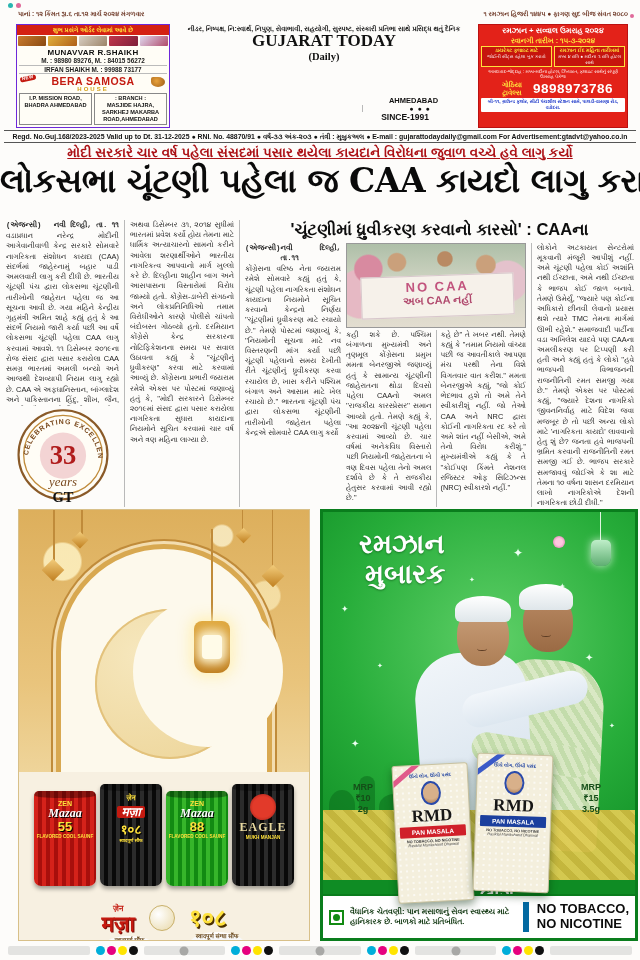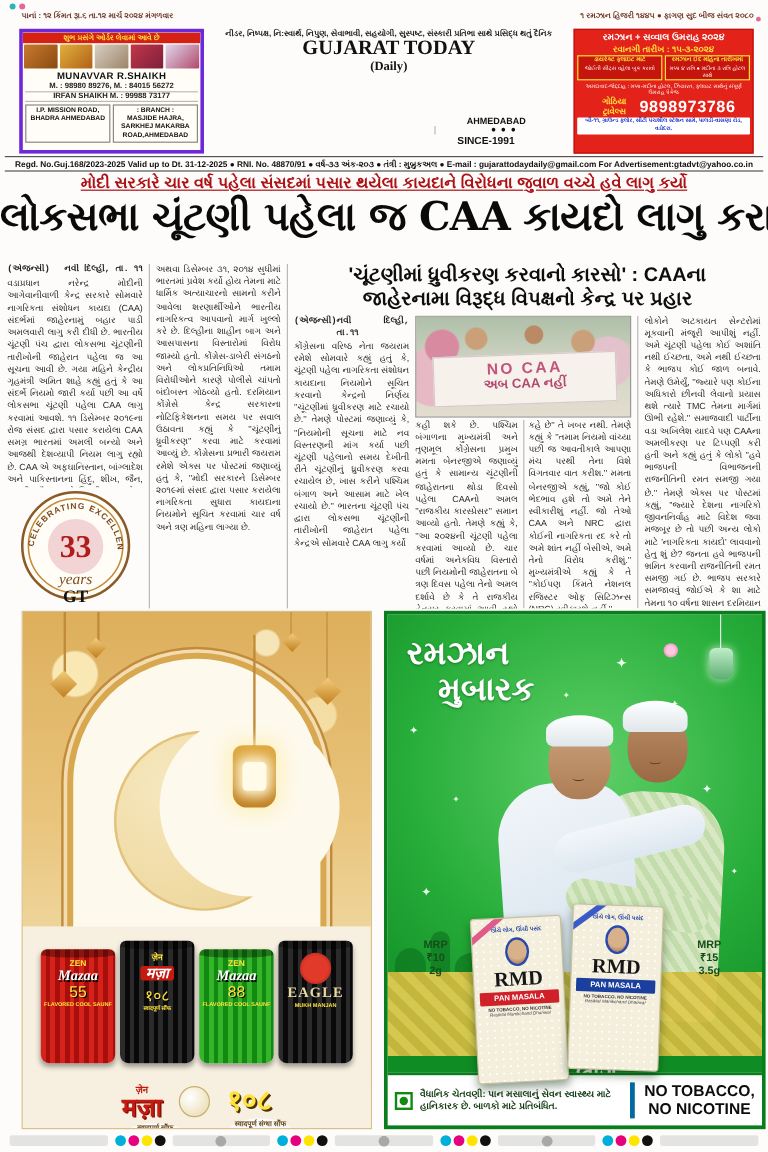--- a/index.html
+++ b/index.html
@@ -10,21 +10,21 @@
   
   .mark { position:absolute; border-radius:50%; }
 
   
   .top-meta { position:absolute; top:10px; left:18px; right:12px; display:flex; justify-content:space-between; font-size:6.5px; font-weight:bold; color:#6d3725; }
 
   
   .header { position:absolute; top:24px; left:16px; right:12px; height:104px; display:flex; gap:4px; }
 
   
-  .adL { width:154px; border:3px solid #6d28d9; background:#fffdf6; font-size:6px; text-align:center; overflow:hidden; display:flex; flex-direction:column; }
+  .adL { width:154px; border:1px solid #6d28d9; background:#fffdf6; font-size:6px; text-align:center; overflow:hidden; display:flex; flex-direction:column; }
   .adL-strip { background:#d42113; color:#ffe23c; font-weight:bold; font-size:6.3px; padding:1px 0; }
   .adL-food { height:22px; display:flex; }
   .adL-food span { flex:1; margin:1px; border-radius:1px; }
   .f1{background:linear-gradient(135deg,#c97b2e,#8a4a12);} .f2{background:linear-gradient(135deg,#e2b13c,#b06018);}
   .f3{background:linear-gradient(135deg,#d8cfc3,#9c8468);} .f4{background:linear-gradient(135deg,#c2374a,#7e1f3a);}
   .f5{background:linear-gradient(135deg,#e0d8ee,#b04a6a);}
   .adL-name { font-weight:bold; font-size:8px; letter-spacing:.3px; color:#111; margin-top:1px; }
   .adL-ph { font-weight:bold; font-size:6.4px; color:#222; }
   .adL-ph2 { font-weight:bold; font-size:6.4px; color:#222; border-top:1px solid #bbb; border-bottom:1px solid #bbb; margin:1px 2px; }
   .adL-brand { color:#c41a10; font-weight:bold; font-size:10.5px; letter-spacing:.4px; line-height:1; margin-top:1px; position:relative; }
@@ -122,39 +122,39 @@
   .rk-ar { font-size:10px; margin-top:1px; }
   .cans { position:absolute; left:0; right:0; top:258px; height:118px; display:flex; justify-content:center; align-items:flex-end; gap:4px; }
   .adRK .prod-bg { position:absolute; left:0; right:0; top:262px; bottom:0; background:#f7f0e1; }
   .can { position:relative; width:62px; height:95px; border-radius:5px 5px 7px 7px; text-align:center; color:#fff; overflow:hidden; box-shadow:0 3px 4px rgba(0,0,0,.35); }
   .can:before { content:""; position:absolute; top:0; left:0; right:0; height:7px; background:rgba(0,0,0,.35); border-radius:5px 5px 50% 50%; }
   .can-red { background:repeating-linear-gradient(90deg,#d5221a 0 4px,#a80f0c 4px 8px); }
   .can-blk { background:repeating-linear-gradient(90deg,#2b2b2b 0 4px,#090909 4px 8px); height:102px; z-index:2; }
   .can-grn { background:repeating-linear-gradient(90deg,#36b52a 0 4px,#128a12 4px 8px); }
   .can .zen { font-size:7px; font-weight:bold; color:#ffe23c; margin-top:9px; }
   .can .nm { font-family:"Liberation Serif",serif; font-style:italic; font-weight:800; font-size:12px; color:#fff; text-shadow:1px 1px 0 #000; line-height:1; }
-  .can .num { font-size:13px; font-weight:400; color:#ffe23c; text-shadow:1px 1px 0 #000; }
+  .can .num { font-size:13px; font-weight:700; color:#ffe23c; text-shadow:1px 1px 0 #000; }
   .can .sub { font-size:4.6px; font-weight:bold; color:#ffe23c; line-height:1.3; }
   .can-blk .nm { background:#c41a10; display:inline-block; padding:0 4px; border-radius:2px; text-shadow:none; }
   .eagle-logo { width:26px; height:26px; margin:10px auto 0; border-radius:50%; background:radial-gradient(circle,#e23a2a 55%, #8f1812); }
   .can .eg { font-family:"Liberation Serif",serif; font-weight:800; font-size:12px; color:#e8d9a0; letter-spacing:1px; }
   .rk-foot { position:absolute; left:0; right:0; bottom:6px; display:flex; align-items:center; justify-content:center; gap:14px; }
   .zmj { text-align:center; }
   .zmj .hindi { font-weight:800; font-size:21px; color:#c41a10; text-shadow:1px 1px 0 #7a0c06; line-height:1; }
   .zmj .cap { font-size:6px; font-weight:bold; color:#6b4a1e; margin-top:2px; }
   .sticker { width:26px; height:26px; border-radius:50%; background:radial-gradient(circle at 35% 35%, #fff, #e8d8a8); border:1px solid #c9b06a; }
   .n108 { text-align:center; }
   .n108 .big { font-weight:800; font-size:24px; color:#ffe23c; text-shadow:1.5px 1.5px 0 #4a3000; line-height:1; }
 
   
   .adRMD { position:absolute; top:509px; left:320px; width:318px; height:432px; border:3px solid #0a7d1d; overflow:hidden;
     background:radial-gradient(circle at 55% 30%, #5ecf67 0%, #27ad3a 45%, #0f8c24 80%, #0a7d1d 100%); }
   .star { position:absolute; color:#eafff0; }
   .greet { position:absolute; left:16px; top:18px; color:#fff; font-weight:800; text-shadow:0 1px 2px rgba(0,60,10,.5); line-height:1.1; }
-  .greet .g1 { font-size:27px; }
+  .greet .g1 { font-size:27px;margin-left:20px; }
   .greet .g2 { font-size:27px; margin-left:26px; }
   .rmd-lantern { position:absolute; right:34px; top:-4px; width:1.5px; height:34px; background:#dff5e0; }
   .rmd-lantern .lb { position:absolute; top:32px; left:-9px; width:20px; height:26px; border-radius:5px 5px 8px 8px; background:linear-gradient(180deg,#bfeec9,#5fae72); box-shadow:0 0 8px rgba(255,255,255,.7); }
   .flower { position:absolute; right:70px; top:24px; width:12px; height:12px; border-radius:50%; background:radial-gradient(circle,#ffc7e0 40%,#d86aa4); }
   .men { position:absolute; left:90px; top:78px; width:200px; height:250px; }
   .torso-b { position:absolute; left:78px; top:70px; width:110px; height:190px; border-radius:40px 46px 8px 8px; background:repeating-linear-gradient(55deg,#d9e8c4 0 5px,#c3dcab 5px 10px); transform:rotate(3deg); }
   .torso-a { position:absolute; left:6px; top:62px; width:112px; height:200px; border-radius:46px 40px 8px 8px; background:linear-gradient(160deg,#f2f6fa,#d9e4ee 70%); transform:rotate(-4deg); }
   .arm { position:absolute; left:48px; top:92px; width:128px; height:34px; border-radius:17px; background:linear-gradient(180deg,#f2f6fa,#dde7f0); transform:rotate(-14deg); }
   .arm2 { position:absolute; left:58px; top:150px; width:120px; height:30px; border-radius:15px; background:repeating-linear-gradient(55deg,#d9e8c4 0 5px,#c3dcab 5px 10px); transform:rotate(10deg); }
   .head1 { position:absolute; left:44px; top:16px; width:52px; height:60px; border-radius:46%; background:linear-gradient(180deg,#caa07b,#ad7e55); }
@@ -180,21 +180,21 @@
   .pk-sub { font-size:3.8px; font-weight:bold; color:#333; }
   .pk-mk { font-size:3.8px; color:#444; font-style:italic; }
   .mrp { position:absolute; font-weight:800; color:#154d18; font-size:9px; line-height:1.2; text-align:center; }
   .mrp-l { left:30px; top:270px; } .mrp-r { right:34px; top:270px; }
   .slogan { position:absolute; left:0; right:0; top:372px; text-align:center; color:#fff; font-weight:800; text-shadow:0 1px 2px rgba(0,50,8,.6); line-height:1.15; }
   .slogan .s1 { font-size:20px; } .slogan .s2 { font-size:20px; padding-left:40px; }
   .warn { position:absolute; left:0; right:0; bottom:0; height:44px; background:#fff; border-top:2px solid #0a7d1d; display:flex; align-items:center; gap:6px; padding:0 6px; }
   .veg { width:15px; height:15px; border:2px solid #128a12; display:flex; align-items:center; justify-content:center; flex:none; }
   .veg i { width:7px; height:7px; border-radius:50%; background:#128a12; }
   .warn-txt { flex:1; font-size:7.8px; font-weight:bold; color:#143a14; line-height:1.3; }
-  .no-tob { font-size:13px; font-weight:800; color:#0c0c0c; line-height:1.15; text-align:center; border-left:4px solid #0369a1; padding-left:8px; }
+  .no-tob { font-size:13px; font-weight:800; color:#0c0c0c; line-height:1.15; text-align:left; border-left:6px solid #0369a1; padding-left:8px; }
 
   
   .cmyk { position:absolute; left:0; right:0; top:944px; height:13px; display:flex; align-items:center; gap:6px; padding:0 8px; }
   .bar { flex:1; height:9px; background:#e3e3e1; border-radius:2px; position:relative; }
   .bar .gdot { position:absolute; left:50%; top:50%; transform:translate(-50%,-50%); width:9px; height:9px; border-radius:50%; background:#a8a8a6; }
   .dots { display:flex; gap:2px; }
   .dots i { width:9px; height:9px; border-radius:50%; display:block; }
   .dc{background:#00aeda;} .dm{background:#e6007e;} .dy{background:#ffe400;} .dk{background:#101010;}
 </style>
 </head>
@@ -218,20 +218,26 @@
       <div class="adL-food">
         <span class="f1"></span>
           <span class="f2"></span>
           <span class="f3"></span>
           <span class="f4"></span>
           <span class="f5"></span>
       </div>
       <div class="adL-name">MUNAVVAR R.SHAIKH</div>
       <div class="adL-ph">M. : 98980 89276, M. : 84015 56272</div>
       <div class="adL-ph2">IRFAN SHAIKH M. : 99988 73177</div>
+      <div class="adL-brand">
+        <span class="new">NEW</span>
+        <span>BERA SAMOSA</span>
+        <span class="samosa"></span>
+        <span class="house">HOUSE</span>
+      </div>
       <div class="adL-bottom">
         <div class="adL-box">I.P. MISSION ROAD, BHADRA AHMEDABAD</div>
         <div class="adL-box">
           <span>: BRANCH :</span><br>
           <span>MASJIDE HAJRA, SARKHEJ MAKARBA ROAD,AHMEDABAD</span>
         </div>
       </div>
     </div>
 
     <div class="mast">
@@ -294,21 +300,20 @@
         <text x="55" y="94" text-anchor="middle" font-size="15" font-style="italic" fill="#7a4a1e" font-family="Liberation Serif,serif">years</text>
         <text x="55" y="112" text-anchor="middle" font-size="17" font-weight="bold" fill="#111" font-family="Liberation Serif,serif">GT</text>
       </svg>
     </div>
 
     <div class="col c2">અથવા ડિસેમ્બર ૩૧, ૨૦૧૪ સુધીમાં ભારતમાં પ્રવેશ કર્યો હોય તેમના માટે ધાર્મિક અત્યાચારનો સામનો કરીને આવેલા શરણાર્થીઓને ભારતીય નાગરિકત્વ આપવાનો માર્ગ ખુલ્લો કરે છે. દિલ્હીના શાહીન બાગ અને આસપાસના વિસ્તારોમાં વિરોધ જામ્યો હતો. કોંગ્રેસ-ડાબેરી સંગઠનો અને લોકપ્રતિનિધિઓ તમામ વિરોધીઓને કારણે પોલીસે ચાંપતો બંદોબસ્ત ગોઠવ્યો હતો. દરમિયાન કોંગ્રેસે કેન્દ્ર સરકારના નોટિફિકેશનના સમય પર સવાલ ઉઠાવતા કહ્યું કે ''ચૂંટણીનું ધ્રુવીકરણ'' કરવા માટે કરવામાં આવ્યું છે. કોંગ્રેસના પ્રભારી જયરામ રમેશે એક્સ પર પોસ્ટમાં જણાવ્યું હતું કે, ''મોદી સરકારને ડિસેમ્બર ૨૦૧૯માં સંસદ દ્વારા પસાર કરાયેલા નાગરિકતા સુધારા કાયદાના નિયમોને સૂચિત કરવામાં ચાર વર્ષ અને ત્રણ મહિના લાગ્યા છે.</div>
 
     <div class="right-region">
       <div class="h2">
         <span>'ચૂંટણીમાં ધ્રુવીકરણ કરવાનો કારસો' : CAAના</span><br>
-        <span>જાહેરનામા વિરૂદ્ધ વિપક્ષનો કેન્દ્ર પર પ્રહાર</span>
       </div>
       <div class="rr-row">
         <div class="col c3">
           <div class="byline">
             <span>(એજન્સી)</span>
             <span>નવી દિલ્હી, તા.૧૧</span>
           </div>
           <div style="overflow:hidden;">કોંગ્રેસના વરિષ્ઠ નેતા જયરામ રમેશે સોમવારે કહ્યું હતું કે, ચૂંટણી પહેલા નાગરિકતા સંશોધન કાયદાના નિયમોને સૂચિત કરવાનો કેન્દ્રનો નિર્ણય ''ચૂંટણીમાં ધ્રુવીકરણ માટે રચાયો છે.'' તેમણે પોસ્ટમાં જણાવ્યું કે, ''નિયમોની સૂચના માટે નવ વિસ્તરણની માંગ કર્યા પછી ચૂંટણી પહેલાનો સમય દેખીતી રીતે ચૂંટણીનું ધ્રુવીકરણ કરવા રચાયેલ છે, ખાસ કરીને પશ્ચિમ બંગાળ અને આસામ માટે ખેલ રચાયો છે.'' ભારતના ચૂંટણી પંચ દ્વારા લોકસભા ચૂંટણીની તારીખોની જાહેરાત પહેલા કેન્દ્રએ સોમવારે CAA લાગુ કર્યો</div>
         </div>
         <div class="photo-col">

